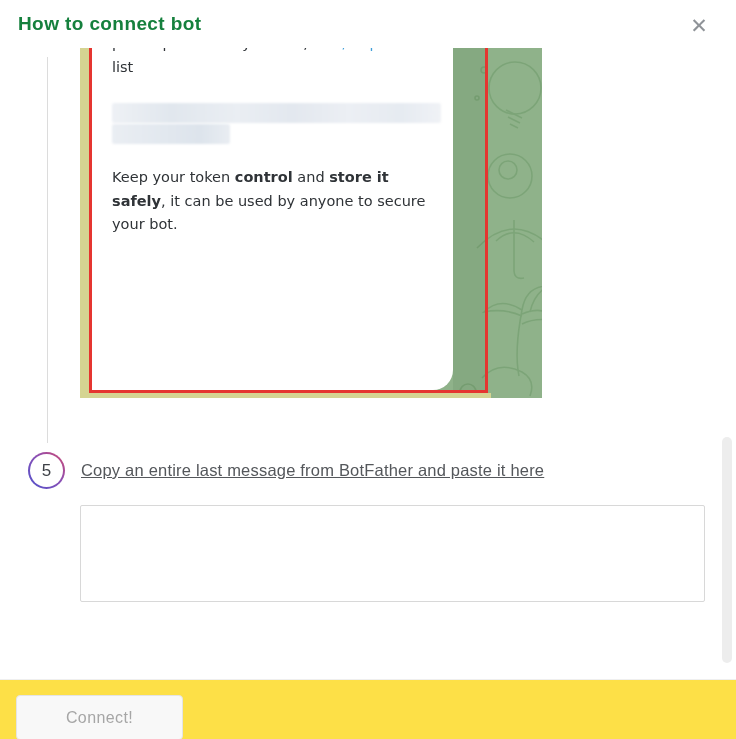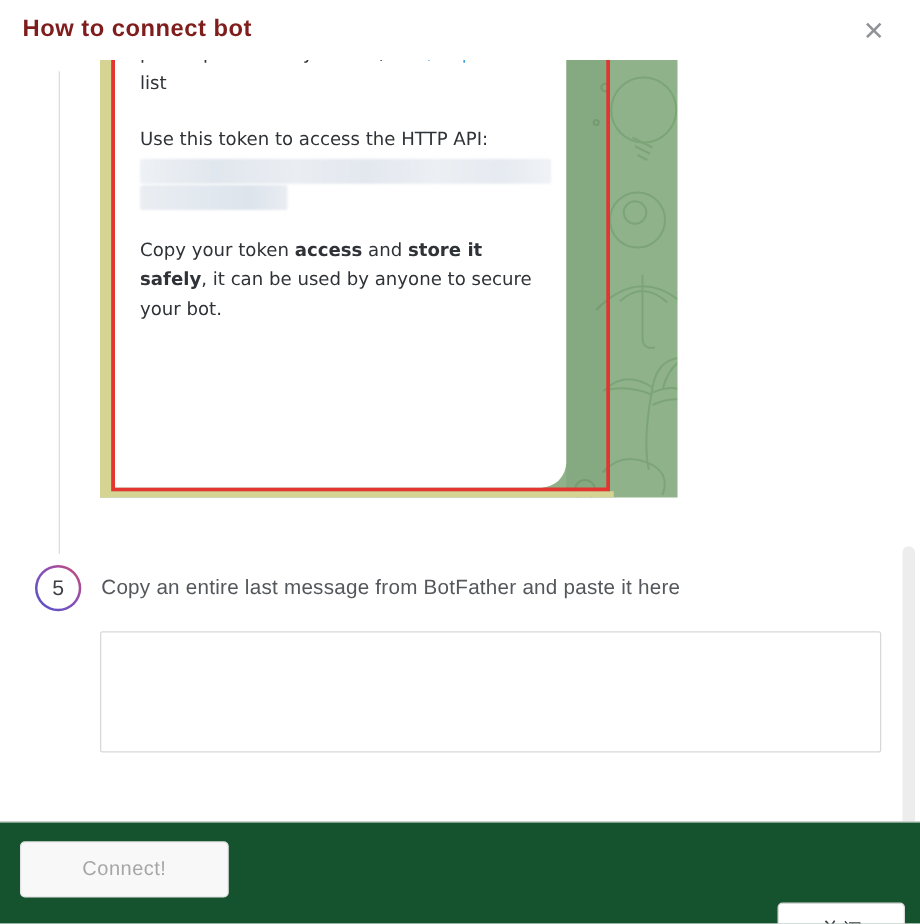--- a/index.html
+++ b/index.html
@@ -1,21 +1,21 @@
 <!DOCTYPE html>
 <html><head>
 <meta charset="utf-8">
 <style>
   * { margin:0; padding:0; box-sizing:border-box; }
   html,body { width:736px; height:739px; background:#ffffff; font-family:"Liberation Sans", sans-serif; }
   .modal { position:relative; width:736px; height:739px; background:#fff; overflow:hidden; }
 
   
   .modal-header { position:absolute; top:0; left:0; right:0; height:46px; }
-  .modal-title { position:absolute; left:18px; top:13px; font-size:19px; font-weight:700; letter-spacing:.4px; color:#7f1d1d; }
+  .modal-title { position:absolute; left:18px; top:13px; font-size:19px; font-weight:700; letter-spacing:.4px; color:#15803d; }
   .close-btn { position:absolute; right:24px; top:13px; width:26px; height:26px; border:none; background:transparent; font-size:21px; font-weight:300; color:#8f9398; cursor:pointer; line-height:26px; text-align:center; }
 
   
   .connector { position:absolute; left:47px; top:57px; width:1px; height:386px; background:#dcdcdc; }
 
   
   .screenshot { position:absolute; left:80px; top:48px; width:462px; height:350px; background:#8fb28a; overflow:hidden; }
   .khaki-left { position:absolute; left:0; top:0; bottom:0; width:9px; background:#d5d492; }
   .khaki-bottom { position:absolute; left:0; bottom:0; height:5px; width:411px; background:#d5d492; }
   .doodles { position:absolute; right:0; top:0; width:120px; height:350px; }
@@ -31,32 +31,32 @@
   .token-bar2 { width:118px; height:20px; border-radius:2px; filter:blur(1px);
       background:linear-gradient(90deg,#eaeef3,#e2e8ef 45%,#dde4ec 75%,#e9edf2); }
 
   
   .step-row { position:absolute; left:28px; top:452px; display:flex; align-items:center; gap:16px; }
   .step-circle { width:37px; height:37px; border-radius:50%; flex:0 0 37px;
       background:linear-gradient(225deg,#d0486f 0%,#8a4fb5 45%,#4f52cc 100%);
       display:flex; align-items:center; justify-content:center; }
   .step-circle-inner { width:33px; height:33px; border-radius:50%; background:#fff;
       display:flex; align-items:center; justify-content:center; font-size:17px; color:#3d4046; }
-  .step-label { font-size:16.5px; color:#54575b; letter-spacing:.2px; }
+  .step-label { font-size:16.5px; color:#54575b; letter-spacing:.2px;text-decoration:underline; }
 
   
   .paste-input { position:absolute; left:80px; top:505px; width:625px; height:97px;
       border:1px solid #d8d8d8; border-radius:2px; background:#fff; resize:none; outline:none;
       font-family:"Liberation Sans", sans-serif; font-size:14px; padding:8px; color:#333; }
 
   
   .scroll-thumb { position:absolute; right:4px; top:437px; width:10px; height:226px; background:#ededed; border-radius:5px; }
 
   
-  .modal-footer { position:absolute; left:0; right:0; bottom:0; height:82px; border-top:1px solid #efefef; background:#14532d; }
+  .modal-footer { position:absolute; left:0; right:0; bottom:0; height:60px; border-top:1px solid #efefef; background:#fde047; }
   .connect-btn { position:absolute; left:16px; top:15px; width:167px; height:45px;
       background:#f8f8f8; border:1px solid #e4e4e4; border-radius:4px;
       font-family:"Liberation Sans", sans-serif; font-size:16px; letter-spacing:.4px; color:#a6a6a6; cursor:default; }
   .cancel-btn { position:absolute; right:12px; top:16px; width:102px; height:45px;
       background:#ffffff; border:1px solid #d9d9d9; border-radius:4px;
       font-family:"Liberation Sans", sans-serif; font-size:17px; color:#3b3e42; cursor:pointer;margin-top:48px; }
 </style>
 </head>
 <body>
 
@@ -88,25 +88,24 @@
       <circle cx="46" cy="344" r="8"></circle>
     </svg>
     <div class="khaki-left"></div>
     <div class="khaki-bottom"></div>
     <div class="red-box">
       <div class="green-shade"></div>
       <div class="bubble">
         <div class="bubble-inner">
           <p><span>profile picture for your bot, see </span><span class="tg-link">/help</span><span> for a list</span></p>
           <div class="gap"></div>
-          <p>Use this token to access the HTTP API:</p>
           <div class="token-bar1"></div>
           <div class="token-bar2"></div>
           <div class="gap"></div>
-          <p><span>Copy your token </span><b>access</b><span> and </span><b>store it safely</b><span>, it can be used by anyone to secure your bot.</span></p>
+          <p><span>Keep your token </span><b>control</b><span> and </span><b>store it safely</b><span>, it can be used by anyone to secure your bot.</span></p>
           <div class="gap"></div>
 
         </div>
       </div>
     </div>
   </div>
 
   <div class="step-row">
     <div class="step-circle">
       <div class="step-circle-inner">5</div>

